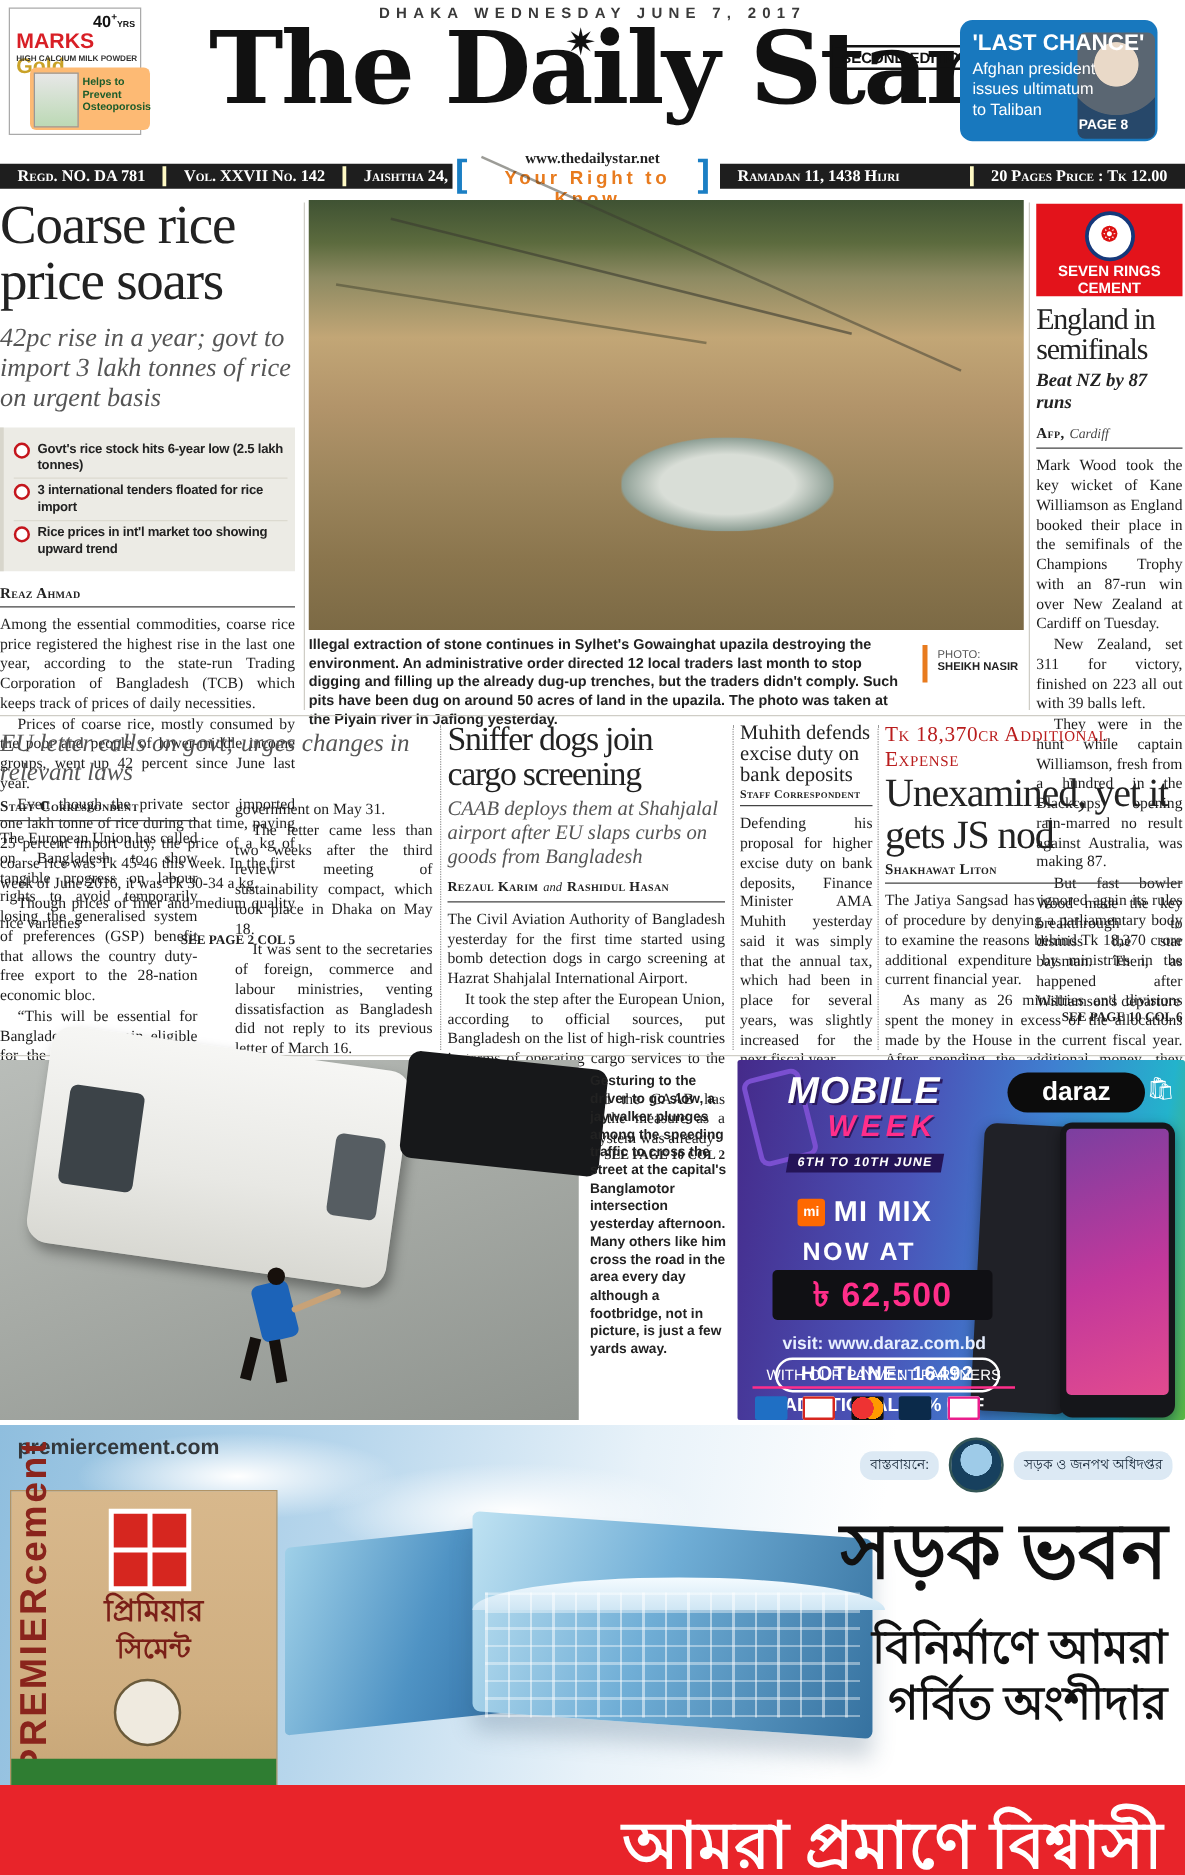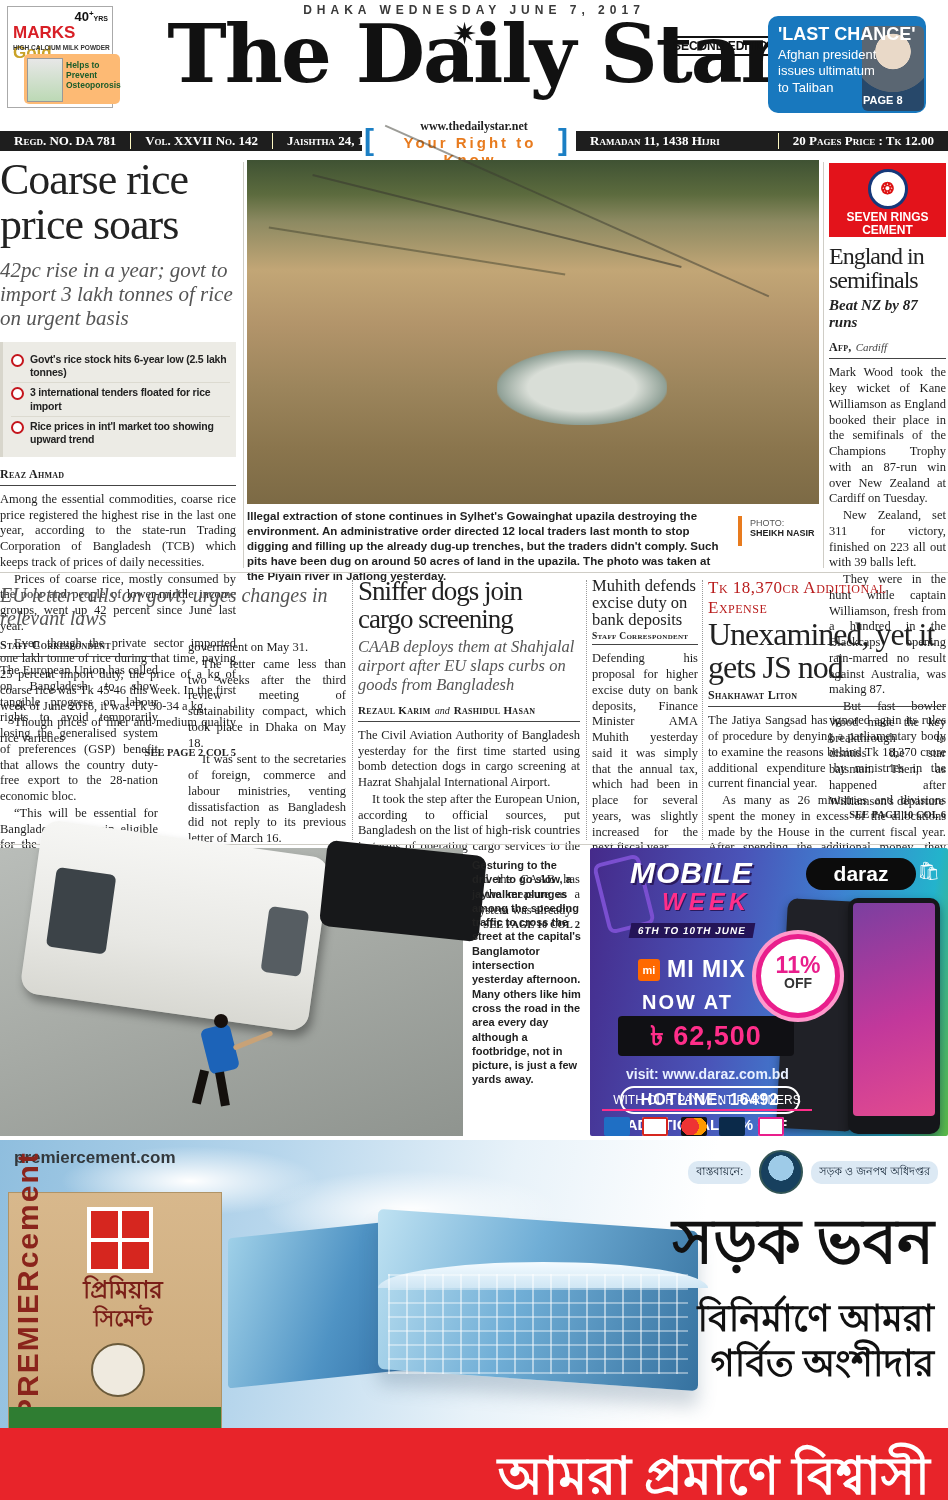--- a/index.html
+++ b/index.html
@@ -11,21 +11,21 @@
   
   .dateline{font-family:"Liberation Sans",sans-serif;font-weight:bold;font-size:12px;letter-spacing:5px;color:#3a3a3a;}
   .masthead{font-family:"DejaVu Serif",serif;font-weight:bold;font-size:80px;letter-spacing:-2px;color:#111;line-height:1;}
   .edition{border:2px solid #111;font-family:"Liberation Sans",sans-serif;font-weight:bold;font-size:12px;padding:1px 5px;color:#111;}
   .website{font-weight:bold;font-size:12px;color:#222;}
   .slogan{font-family:"Liberation Sans",sans-serif;font-weight:bold;font-size:15px;letter-spacing:3px;color:#e87b1e;}
   .bracket{color:#1b7fc4;font-size:30px;font-weight:bold;font-family:"Liberation Sans",sans-serif;line-height:20px;}
   .barseg{background:#1e1e1e;color:#fff;height:20px;display:flex;align-items:center;
           font-variant:small-caps;font-weight:bold;font-size:13px;font-family:"Liberation Serif",serif;}
   .barseg .cell{padding:0 14px;white-space:nowrap;}
-  .barseg .cell+.cell{border-left:1px solid #fef9c3;}
+  .barseg .cell+.cell{border-left:3px solid #fef9c3;}
   
   .marksad{border:1px solid #aaa;background:#fff;}
   .marks-red{color:#d81f26;font-weight:bold;font-family:"Liberation Sans",sans-serif;}
   .marks-gold{color:#c9a227;font-weight:bold;font-family:"Liberation Sans",sans-serif;}
   
   .chancead{background:#1878be;border-radius:10px;color:#fff;font-family:"Liberation Sans",sans-serif;overflow:hidden;}
   
   .hl{font-family:"Liberation Serif",serif;font-weight:500;color:#222;line-height:1.02;letter-spacing:-1px;}
   .subhead{font-family:"Liberation Serif",serif;font-style:italic;color:#555;line-height:1.15;}
   .byline{font-variant:small-caps;font-weight:bold;font-size:12px;color:#222;letter-spacing:.3px;}
@@ -291,24 +291,20 @@
     <div class="abs screenphone" style="right:8px;top:50px;width:92px;height:236px;">
       <div class="abs screen" style="left:5px;top:5px;right:5px;bottom:18px;"></div>
     </div>
 
     <div class="abs" style="left:48px;top:108px;display:flex;align-items:center;gap:7px;">
       <span class="mibox">mi</span>
       <span style="font-weight:bold;font-size:23px;letter-spacing:1px;">MI MIX</span>
     </div>
     <div class="abs" style="left:52px;top:143px;font-weight:bold;font-size:20px;letter-spacing:2px;">NOW AT</div>
     <div class="abs pricebox" style="left:28px;top:168px;width:176px;height:40px;">৳ 62,500</div>
-    <div class="abs offbadge" style="left:166px;top:86px;">
-      <div style="color:#e91e8c;font-weight:bold;font-size:23px;margin-top:13px;">11%</div>
-      <div style="color:#333;font-weight:bold;font-size:14px;margin-top:-4px;">OFF</div>
-    </div>
     <div class="abs" style="left:36px;top:218px;font-weight:bold;font-size:14px;color:#e8f0ff;">visit: www.daraz.com.bd</div>
     <div class="abs hotline" style="left:30px;top:238px;width:176px;height:24px;">HOTLINE:  16492</div>
     <div class="abs" style="left:12px;top:268px;width:210px;text-align:center;">
       <div style="font-weight:bold;font-size:15px;">ADDITIONAL 20% OFF</div>
     </div>
 
   </div>
 
   <div class="abs" style="left:602px;top:1093px;width:210px;text-align:center;color:#fff;font-family:'Liberation Sans',sans-serif;">
     <div style="font-size:12px;border-bottom:2px solid #ff2e8a;padding-bottom:2px;">WITH OUR PAYMENT PARTNERS</div>

